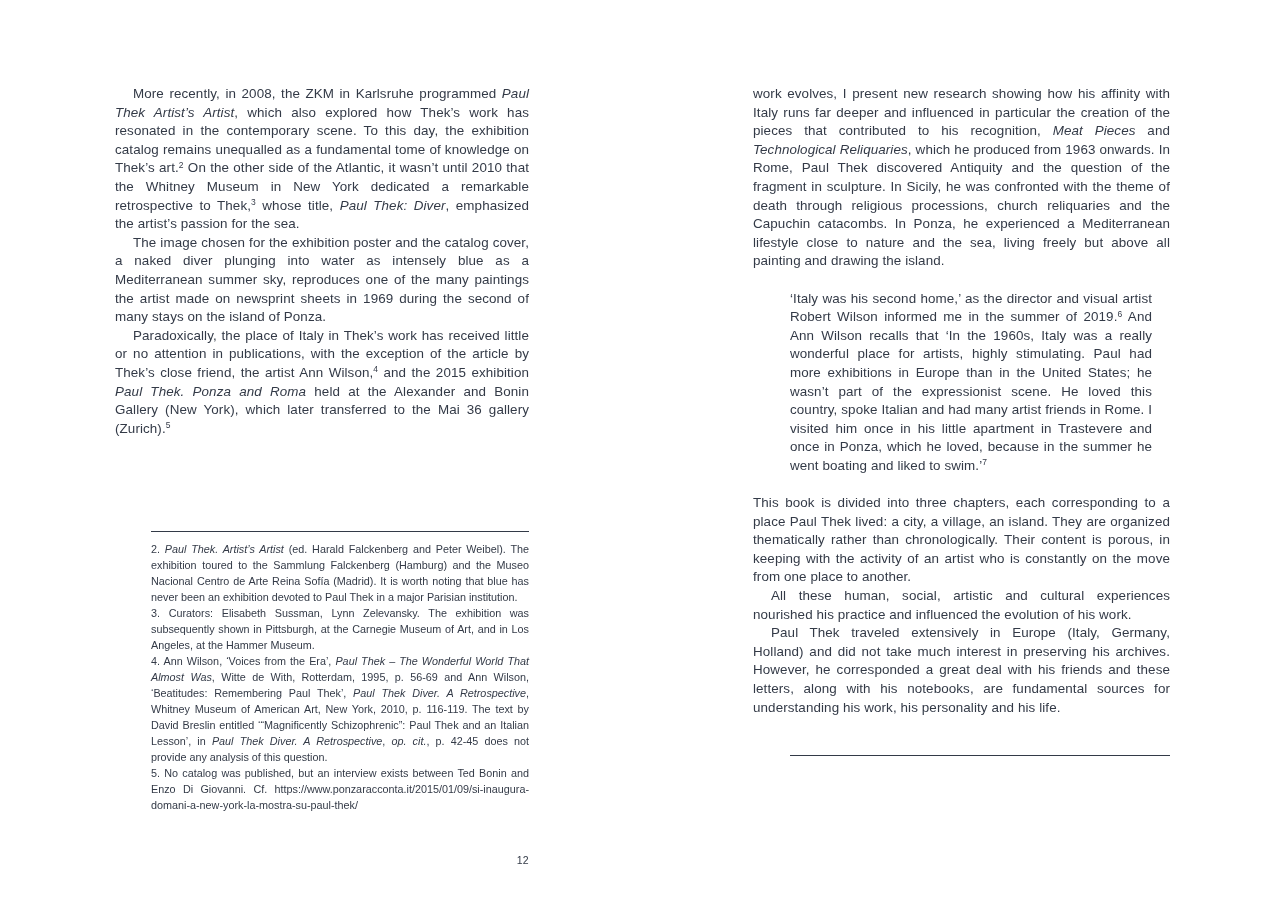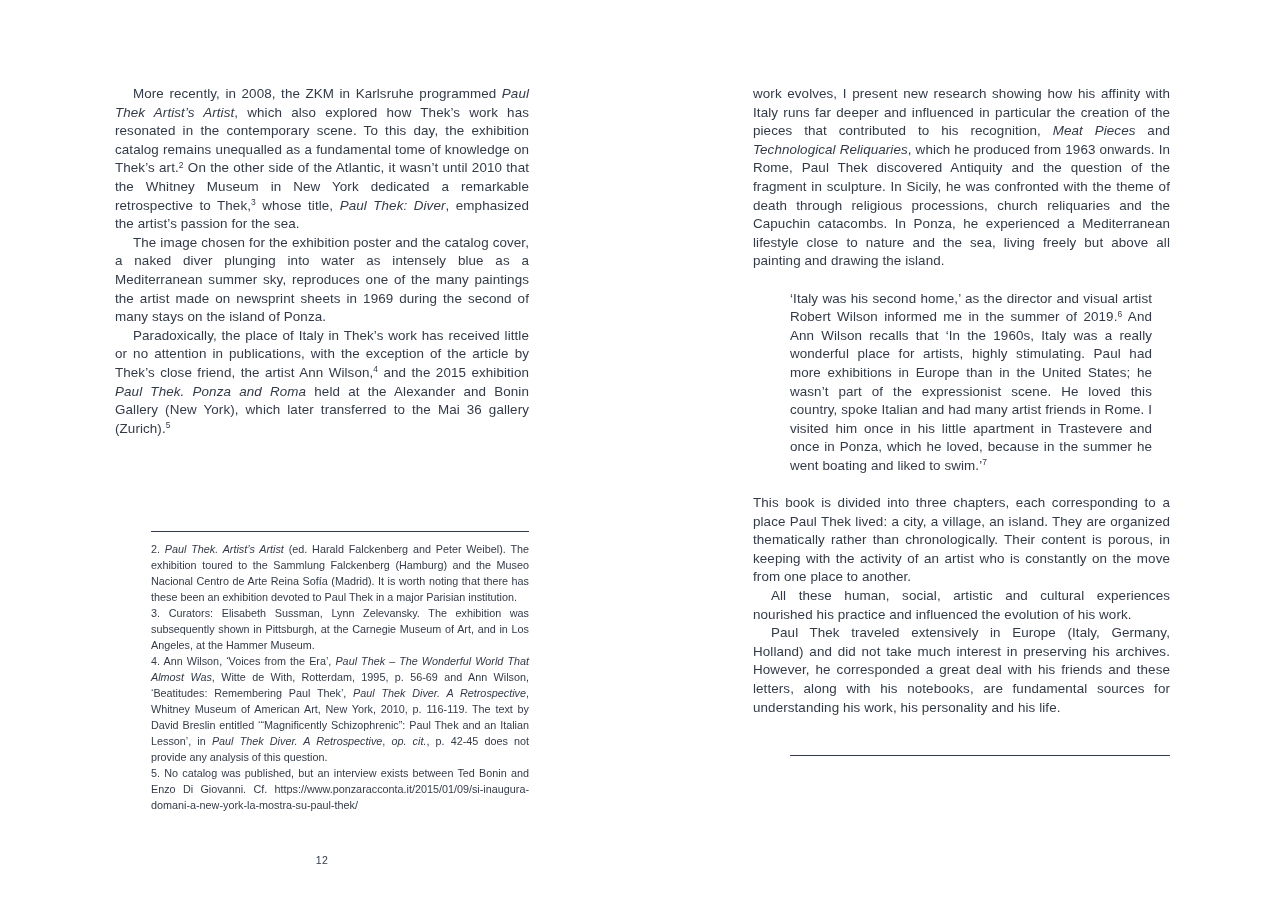--- a/index.html
+++ b/index.html
@@ -50,38 +50,38 @@
   .footnote-rule {
     border: none;
     border-top: 1.2px solid var(--ink, #333a47);
     margin: 0 0 9px 0;
   }
   .footnote { text-align: justify; }
 
   .page-number {
     position: absolute;
     top: 854px; left: 0; right: 0;
-    text-align: center;
+    text-align: right;
     font-size: 10.5px;
     letter-spacing: 0.3px;
   }
 </style>
 </head>
 <body>
 
 <section class="page" id="page-left">
   <div class="body-text">
       <p class="para indent"><span>More recently, in 2008, the ZKM in Karlsruhe programmed </span><em>Paul Thek Artist’s Artist</em><span>, which also explored how Thek’s work has resonated in the contemporary scene. To this day, the exhibition catalog remains unequalled as a fundamental tome of knowledge on Thek’s art.</span><sup>2</sup><span> On the other side of the Atlantic, it wasn’t until 2010 that the Whitney Museum in New York dedicated a remarkable retrospective to Thek,</span><sup>3</sup><span> whose title, </span><em>Paul Thek: Diver</em><span>, emphasized the artist’s passion for the sea.</span></p>
       <p class="para indent"><span>The image chosen for the exhibition poster and the catalog cover, a naked diver plunging into water as intensely blue as a Mediterranean summer sky, reproduces one of the many paintings the artist made on newsprint sheets in 1969 during the second of many stays on the island of Ponza.</span></p>
       <p class="para indent"><span>Paradoxically, the place of Italy in Thek’s work has received little or no attention in publications, with the exception of the article by Thek’s close friend, the artist Ann Wilson,</span><sup>4</sup><span> and the 2015 exhibition </span><em>Paul Thek. Ponza and Roma</em><span> held at the Alexander and Bonin Gallery (New York), which later transferred to the Mai 36 gallery (Zurich).</span><sup>5</sup></p>
     </div>
   <div class="footnotes">
     <hr class="footnote-rule">
     <div class="footnote-list">
-        <p class="footnote"><span>2. </span><em>Paul Thek. Artist’s Artist</em><span> (ed. Harald Falckenberg and Peter Weibel). The exhibition toured to the Sammlung Falckenberg (Hamburg) and the Museo Nacional Centro de Arte Reina Sofía (Madrid). It is worth noting that there has these been an exhibition devoted to Paul Thek in a major Parisian institution.</span></p>
+        <p class="footnote"><span>2. </span><em>Paul Thek. Artist’s Artist</em><span> (ed. Harald Falckenberg and Peter Weibel). The exhibition toured to the Sammlung Falckenberg (Hamburg) and the Museo Nacional Centro de Arte Reina Sofía (Madrid). It is worth noting that blue has never been an exhibition devoted to Paul Thek in a major Parisian institution.</span></p>
         <p class="footnote"><span>3. Curators: Elisabeth Sussman, Lynn Zelevansky. The exhibition was subsequently shown in Pittsburgh, at the Carnegie Museum of Art, and in Los Angeles, at the Hammer Museum.</span></p>
         <p class="footnote"><span>4. Ann Wilson, ‘Voices from the Era’, </span><em>Paul Thek – The Wonderful World That Almost Was</em><span>, Witte de With, Rotterdam, 1995, p. 56-69 and Ann Wilson, ‘Beatitudes: Remembering Paul Thek’, </span><em>Paul Thek Diver. A Retrospective</em><span>, Whitney Museum of American Art, New York, 2010, p. 116-119. The text by David Breslin entitled ‘“Magnificently Schizophrenic”: Paul Thek and an Italian Lesson’, in </span><em>Paul Thek Diver. A Retrospective</em><span>, </span><em>op. cit.</em><span>, p. 42-45 does not provide any analysis of this question.</span></p>
         <p class="footnote"><span>5. No catalog was published, but an interview exists between Ted Bonin and Enzo Di Giovanni. Cf. https://www.ponzaracconta.it/2015/01/09/si-inaugura-domani-a-new-york-la-mostra-su-paul-thek/</span></p>
       </div>
   </div>
   <div class="page-number">12</div>
 </section>
 
 <section class="page" id="page-right">
   <div class="body-text">

